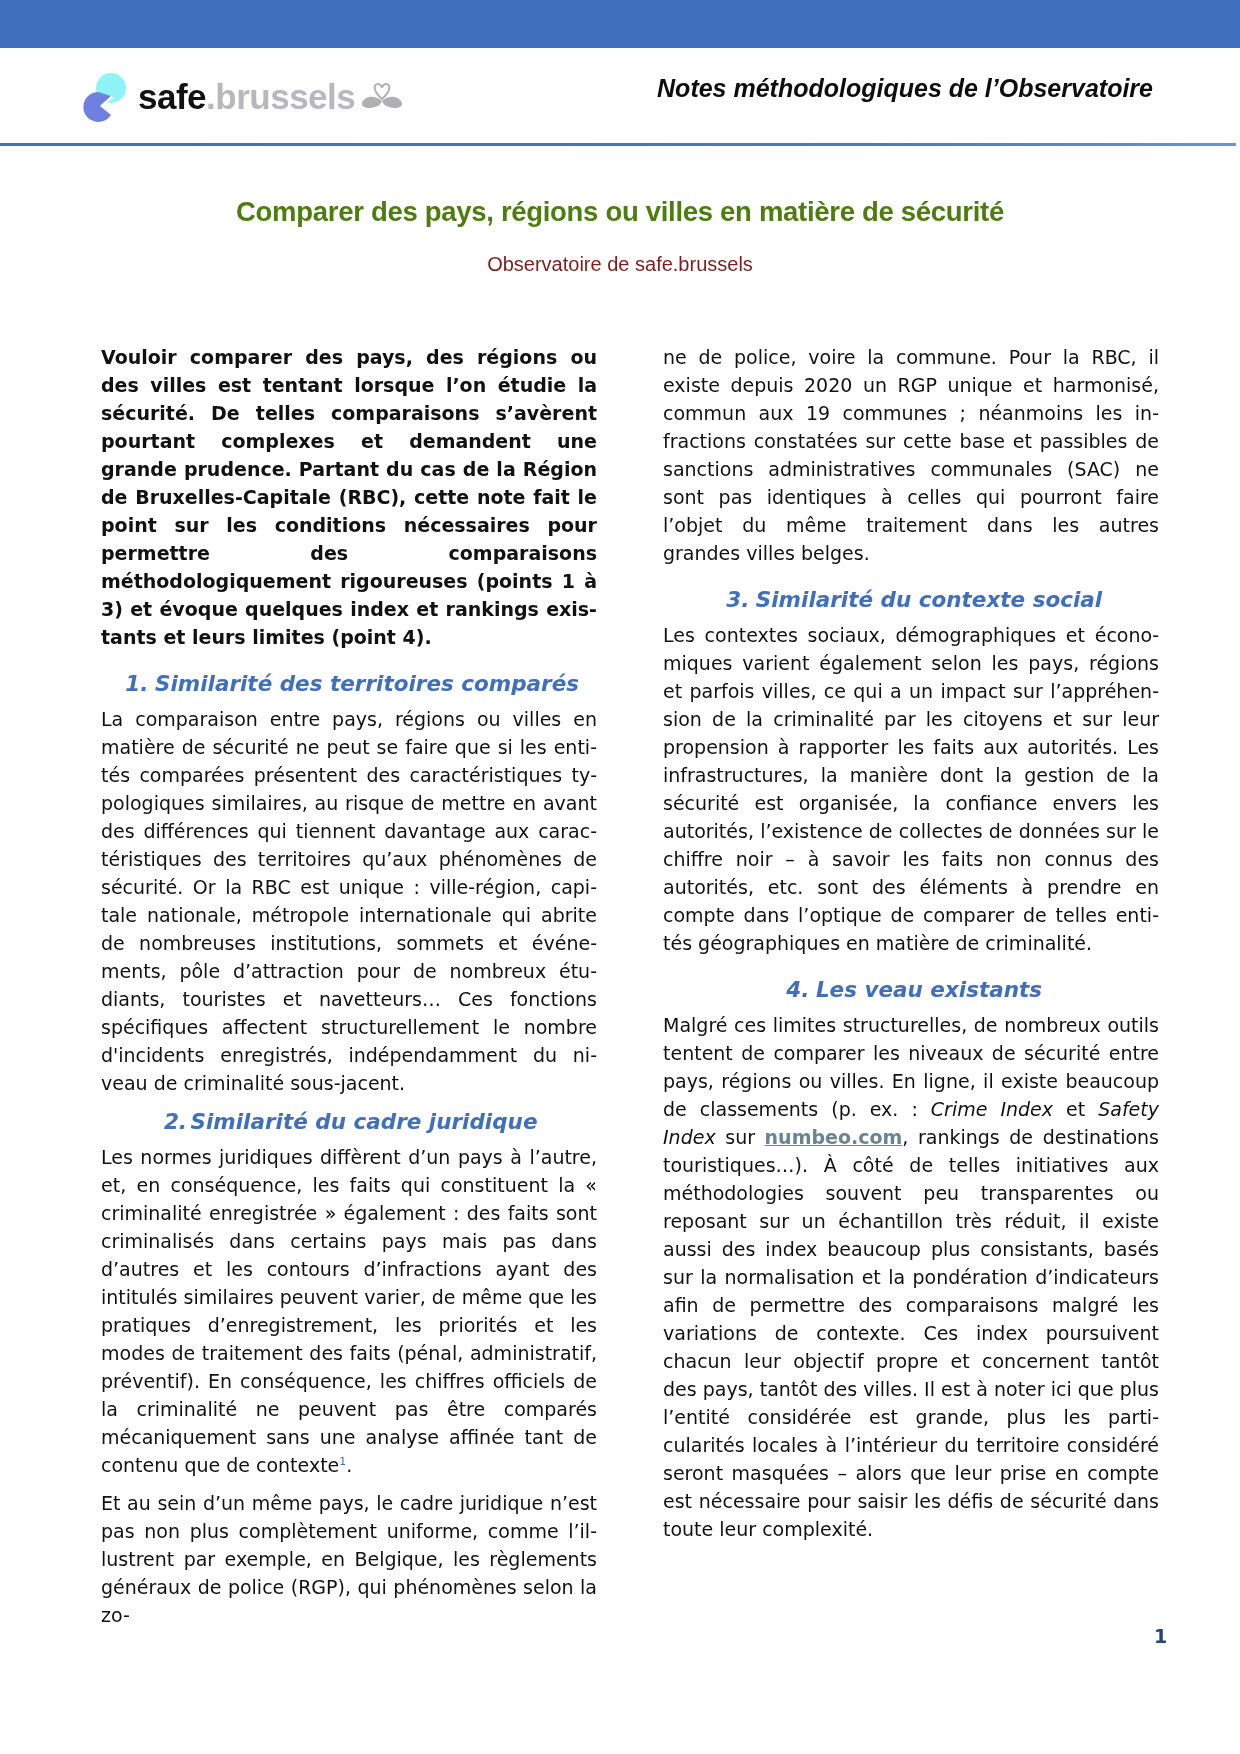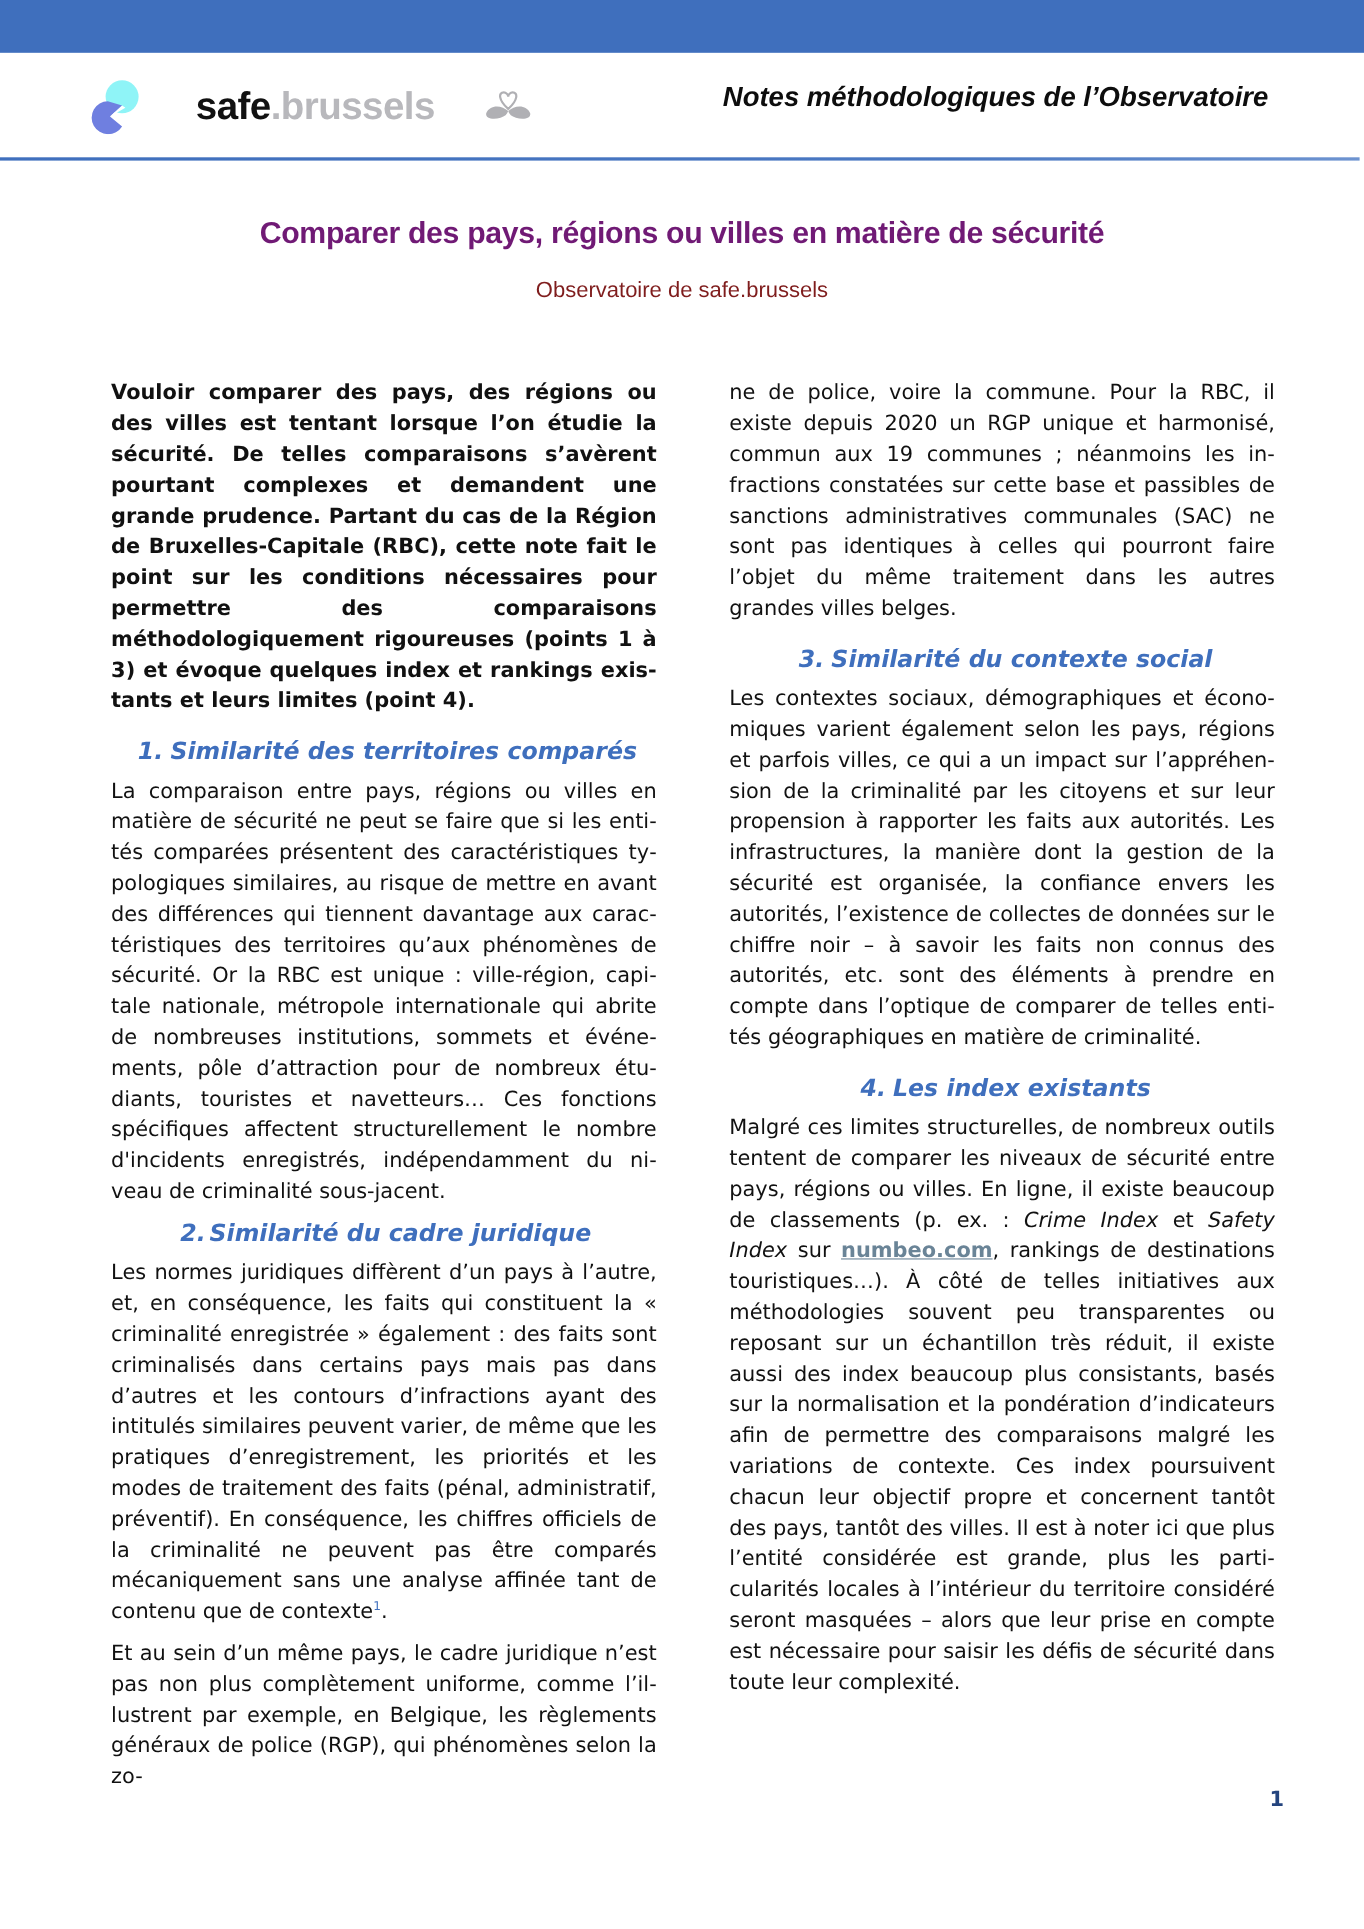--- a/index.html
+++ b/index.html
@@ -2,32 +2,32 @@
 <html><head>
 <meta charset="utf-8">
 <style>
   * { box-sizing: border-box; margin: 0; padding: 0; }
   html, body { width: 1240px; height: 1754px; background: #ffffff; overflow: hidden; }
   body { position: relative; font-family: "DejaVu Sans", "Liberation Sans", sans-serif; color: #111111; }
 
   .top-band { position: absolute; left: 0; top: 0; width: 1240px; height: 48px; background: #3f6fbd; }
 
   .header { position: absolute; left: 0; top: 48px; width: 1240px; height: 98px; }
-  .logo { position: absolute; left: 78px; top: 20px; height: 56px; display: flex; align-items: center; gap: 40px; }
+  .logo { position: absolute; left: 78px; top: 20px; height: 56px; display: flex; align-items: center; }
   .logo-mark { width: 52px; height: 52px; position: relative; margin-right: 8px; }
   .logo-text { font-family: "Liberation Sans", sans-serif; font-size: 35px; font-weight: bold; letter-spacing: -0.5px; line-height: 1; }
   .logo-text .safe { color: #111111; }
   .logo-text .brussels { color: #b8b8bc; }
   .logo-iris { width: 46px; height: 30px; margin-left: 4px; }
 
   .header-title { position: absolute; right: 87px; top: 26px; font-family: Liberation Sans, sans-serif; font-size: 25px; font-weight: bold; font-style: italic; color: #0d0d0d; }
 
   .rule { position: absolute; left: 0; top: 143px; width: 1236px; height: 3px; background: linear-gradient(90deg, #3f6fbd 0%, #4a78c2 70%, #6d93d0 100%); }
 
-  .doc-title { position: absolute; left: 0; top: 196px; width: 1240px; text-align: center; font-family: "Liberation Sans", sans-serif; font-weight: bold; font-size: 27.5px; color: #701a75; letter-spacing: -0.3px; }
+  .doc-title { position: absolute; left: 0; top: 196px; width: 1240px; text-align: center; font-family: "Liberation Sans", sans-serif; font-weight: bold; font-size: 27.5px; color: #4d7c0f; letter-spacing: -0.3px; }
   .doc-subtitle { position: absolute; left: 0; top: 253px; width: 1240px; text-align: center; font-family: "Liberation Sans", sans-serif; font-size: 20px; color: #7f1d1d; }
 
   .col { position: absolute; top: 343px; width: 496px; font-size: 19px; line-height: 28px; text-align: justify; hyphens: manual; }
   .col-left { left: 101px; }
   .col-right { left: 663px; top: 343px; }
 
   .intro { font-weight: bold; margin-bottom: 18px; }
   .section-head { font-family: "DejaVu Sans", sans-serif; font-size: 21.5px; color: #3f6fbd; line-height: 30px; margin-top: 8px; margin-bottom: 6px; text-align: center; font-style: italic; }
   .section-head .num { display: inline-block; width: 36px; }
   p.body { margin-bottom: 10px; }
@@ -82,18 +82,18 @@
 
 <div class="col col-right">
   <p class="body" style="margin-bottom:18px;">ne de police, voire la commune. Pour la RBC, il existe depuis 2020 un RGP unique et harmonisé, commun aux 19 communes ; néanmoins les in­fractions constatées sur cette base et passibles de sanctions administratives communales (SAC) ne sont pas identiques à celles qui pourront faire l’objet du même traitement dans les autres grandes villes belges.</p>
 
   <h2 class="section-head">
     <span class="num">3.</span><span>Similarité du contexte social</span>
   </h2>
   <p class="body" style="margin-bottom:18px;">Les contextes sociaux, démographiques et écono­miques varient également selon les pays, régions et parfois villes, ce qui a un impact sur l’appréhen­sion de la criminalité par les citoyens et sur leur propension à rapporter les faits aux autorités. Les infrastructures, la manière dont la gestion de la sécurité est organisée, la confiance envers les autorités, l’existence de collectes de données sur le chiffre noir – à savoir les faits non connus des autorités, etc. sont des éléments à prendre en compte dans l’optique de comparer de telles enti­tés géographiques en matière de criminalité.</p>
 
   <h2 class="section-head">
-    <span class="num">4.</span><span>Les index existants</span>
+    <span class="num">4.</span><span>Les veau existants</span>
   </h2>
   <p class="body"><span>Malgré ces limites structurelles, de nombreux ou­tils tentent de comparer les niveaux de sécurité entre pays, régions ou villes. En ligne, il existe beaucoup de classements (p. ex. : </span><em>Crime Index</em><span> et </span><em>Safety Index</em><span> sur </span><a class="link">numbeo.com</a><span>, rankings de desti­nations touristiques…). À côté de telles initiatives aux méthodologies souvent peu transparentes ou reposant sur un échantillon très réduit, il existe aussi des index beaucoup plus consistants, basés sur la normalisation et la pondération d’indica­teurs afin de permettre des comparaisons malgré les variations de contexte. Ces index poursuivent chacun leur objectif propre et concernent tantôt des pays, tantôt des villes. Il est à noter ici que plus l’entité considérée est grande, plus les parti­cularités locales à l’intérieur du territoire consi­déré seront masquées – alors que leur prise en compte est nécessaire pour saisir les défis de sé­curité dans toute leur complexité.</span></p>
 </div>
 
 <div class="page-number">1</div>
 
 </body></html>

